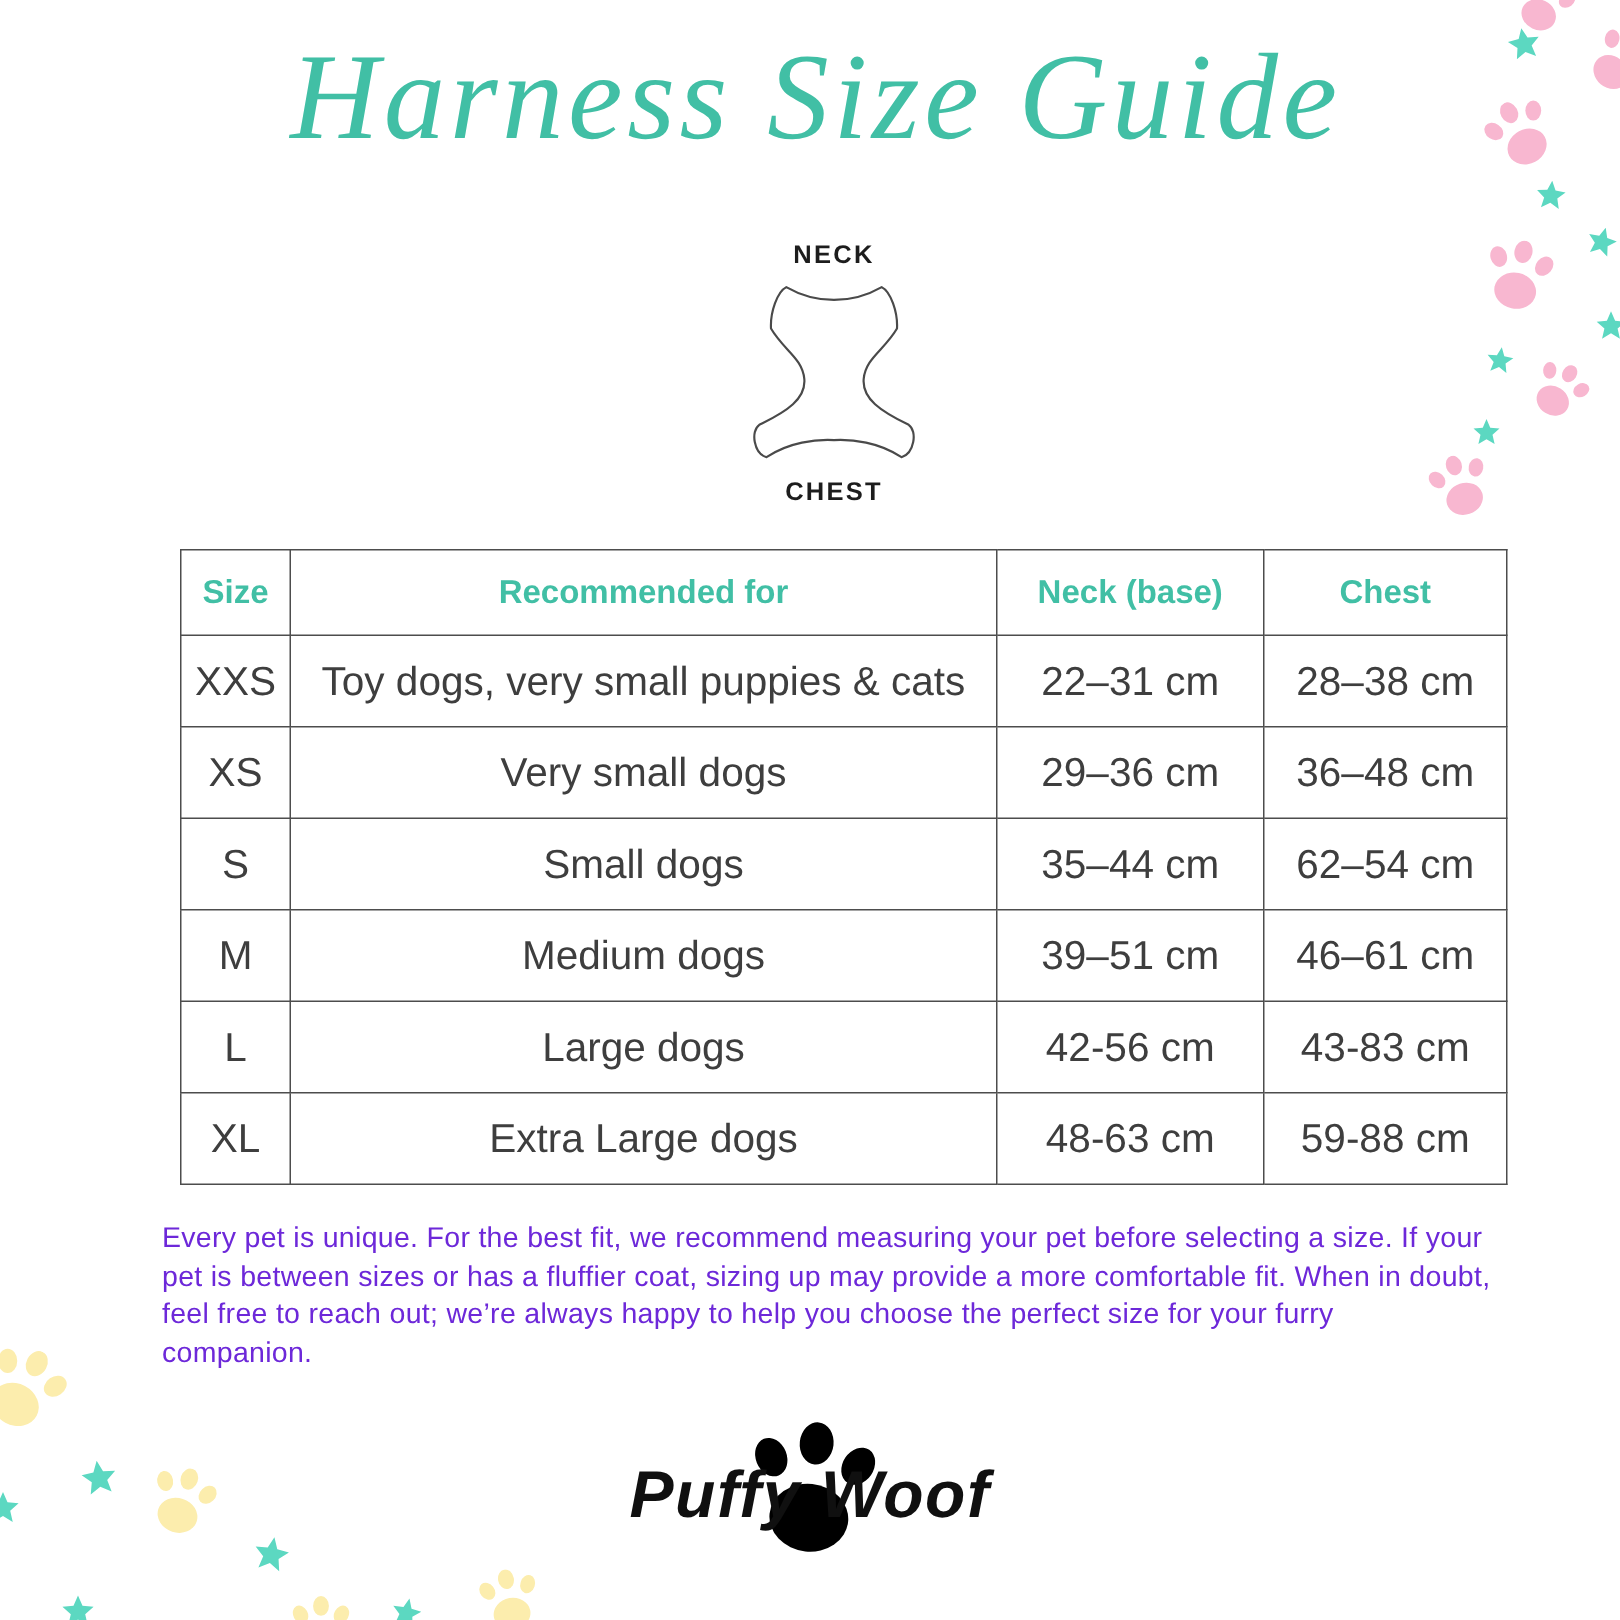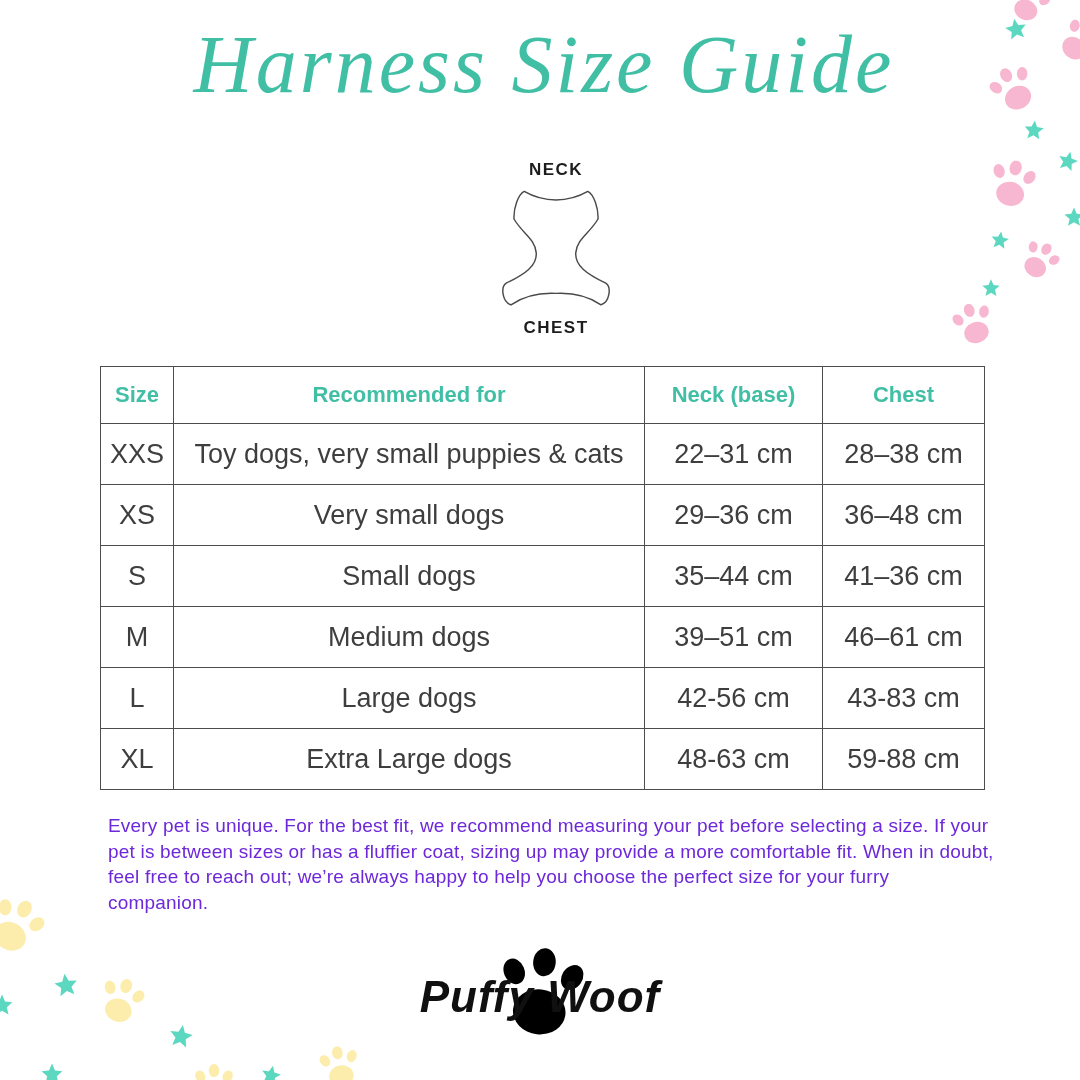--- a/index.html
+++ b/index.html
@@ -31,21 +31,21 @@
   
   .diagram{position:absolute;top:160px;left:0;width:100%;text-align:center;margin-left:16px;}
   .diagram-label{
     font-weight:bold;font-size:17px;letter-spacing:1.5px;
     color:#1d1d1d;
   }
   .harness-svg{display:block;margin:3px auto;width:130px;height:132px;}
   .harness-svg path{fill:none;stroke:#4a4a4a;stroke-width:2.4;stroke-linejoin:round;}
   
   .size-table{
-    position:absolute;left:100px;top:366px;width:884px;
+    position:absolute;left:120px;top:366px;width:884px;
     border-collapse:collapse;table-layout:fixed;
     color:var(--text_dark);
     padding-left:44px;
   }
   .size-table th,.size-table td{
     border:1px solid var(--border_gray);
     text-align:center;vertical-align:middle;
     padding:0 6px;overflow:hidden;
   }
   .size-table th{
@@ -135,21 +135,21 @@
       <tr>
         <td>XS</td>
         <td>Very small dogs</td>
         <td>29–36 cm</td>
         <td>36–48 cm</td>
       </tr>
       <tr>
         <td>S</td>
         <td>Small dogs</td>
         <td>35–44 cm</td>
-        <td>41–36 cm</td>
+        <td>62–54 cm</td>
       </tr>
       <tr>
         <td>M</td>
         <td>Medium dogs</td>
         <td>39–51 cm</td>
         <td>46–61 cm</td>
       </tr>
       <tr>
         <td>L</td>
         <td>Large dogs</td>

